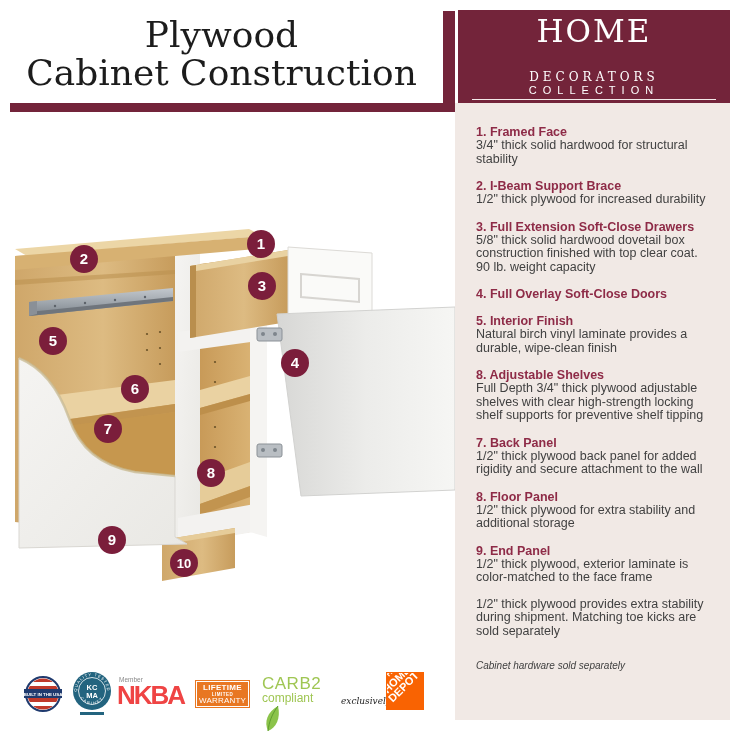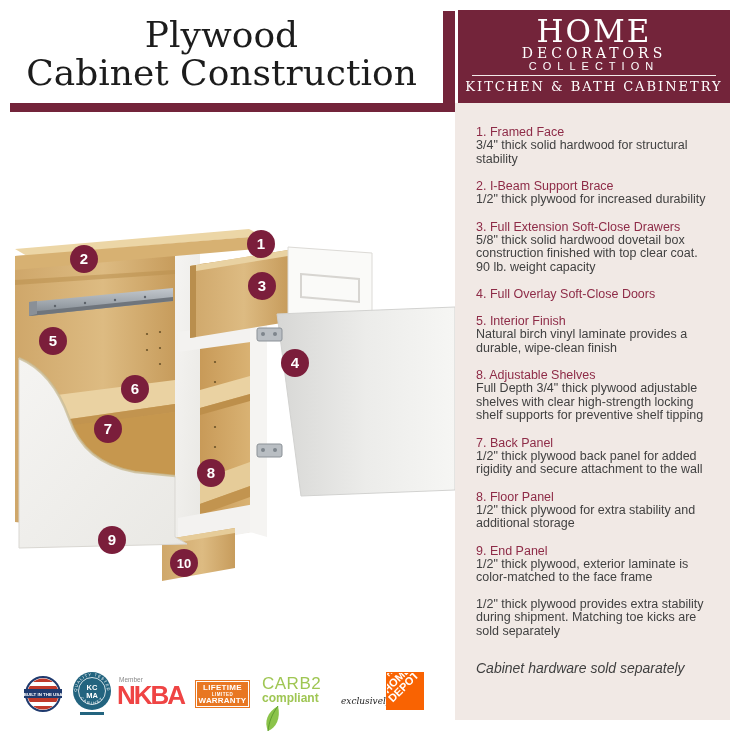--- a/index.html
+++ b/index.html
@@ -9,32 +9,32 @@
   
   .title-block{position:absolute;left:0;top:0;width:443px;text-align:center;}
   .title-line{font-family:"DejaVu Serif",serif;color:#1c1c1c;font-size:36px;line-height:38px;font-weight:400;}
   .title-line:first-child{margin-top:16px;}
   .h-rule{position:absolute;left:10px;top:103px;width:445px;height:9px;background:#73243a;}
   .v-rule{position:absolute;left:443px;top:11px;width:12px;height:101px;background:#73243a;}
 
   .logo-block{position:absolute;left:458px;top:10px;width:272px;height:93px;background:#73243a;
               color:#fff;text-align:center;box-sizing:border-box;padding-top:6px;}
   .lb-home{font-family:"DejaVu Serif",serif;font-size:31px;line-height:30px;letter-spacing:2px;}
-  .lb-dec{font-family:"DejaVu Serif",serif;font-size:14px;line-height:15px;letter-spacing:4px;}
+  .lb-dec{font-family:"DejaVu Serif",serif;font-size:12px;line-height:15px;letter-spacing:4px;margin-top:24px;}
   .lb-col{font-size:11px;line-height:11px;letter-spacing:6px;}
   .lb-line{height:1px;background:#f3e9e9;margin:3px 14px 3px 14px;}
   .lb-tag{font-family:"DejaVu Serif",serif;font-weight:normal;font-size:13px;letter-spacing:2px;}
 
   
   .feature-panel{position:absolute;left:455px;top:103px;width:275px;height:617px;background:#f1e9e5;
                  box-sizing:border-box;padding:22px 18px 0 21px;}
   .feature{margin-bottom:13px;}
-  .feature h3{margin:0;color:#8e2b47;font-size:12.5px;line-height:14px;font-weight:normal;}
+  .feature h3{margin:0;color:#8e2b47;font-size:12.5px;line-height:14px;font-weight:bold;}
   .feature p{margin:0;color:#414141;font-size:12.5px;line-height:13.5px;}
-  .footnote{font-style:italic;color:#3f3f3f;font-size:14px;margin-top:22px;}
+  .footnote{font-style:italic;color:#3f3f3f;font-size:10px;margin-top:22px;}
 
   
   .illustration{position:absolute;left:15px;top:222px;width:440px;height:380px;}
   .co-num{font-family:"Liberation Sans",sans-serif;font-weight:bold;fill:#ffffff;font-size:15px;}
 
   
   .badges{position:absolute;left:0;top:660px;width:455px;height:70px;}
   .badge{position:absolute;}
 
   .usa-badge{left:24px;top:15px;}
@@ -42,26 +42,26 @@
 
   .nkba-badge{left:117px;top:16px;width:66px;}
   .nkba-member{font-size:6.5px;color:#8a8a8a;display:block;margin-left:2px;}
   .nkba-name{font-size:26px;line-height:24px;font-weight:bold;color:#ef4444;letter-spacing:-2px;
              font-family:"Liberation Sans",sans-serif;}
 
   .warranty-badge{left:196px;top:21px;width:53px;height:26px;background:#e87722;border:1px solid #fff;
                   outline:1px solid #e87722;text-align:center;color:#fff;box-sizing:border-box;padding-top:2px;}
   .w1{font-size:8px;font-weight:bold;line-height:8px;letter-spacing:.3px;}
   .w2{font-size:4.5px;font-weight:bold;line-height:5px;letter-spacing:.5px;}
-  .w3{font-size:8px;font-weight:bold;line-height:8px;letter-spacing:.2px;}
+  .w3{font-size:8px;font-weight:normal;line-height:8px;letter-spacing:.2px;}
 
   .carb-badge{left:262px;top:16px;width:70px;color:#9fc653;}
   .carb-text{display:inline-block;vertical-align:top;}
   .c1{font-size:17px;line-height:16px;letter-spacing:.5px;}
-  .c2{font-size:12px;line-height:12px;font-weight:bold;}
+  .c2{font-size:12px;line-height:12px;}
   .carb-leaf{display:inline-block;vertical-align:top;margin-left:1px;}
 
   .excl{left:341px;top:36px;font-family:"DejaVu Serif",serif;font-style:italic;font-size:9px;color:#1e1e1e;}
 
   .hd-badge{left:386px;top:12px;width:38px;height:38px;background:#f96302;overflow:hidden;
             border:1px solid #f96302;box-sizing:border-box;}
   .hd-inner{width:54px;height:54px;transform:rotate(-45deg) translate(2px,-14px);color:#fff;font-weight:bold;
             text-align:center;}
   .hd1{font-size:8px;line-height:9px;letter-spacing:1px;}
   .hd2{font-size:11px;line-height:10px;}

